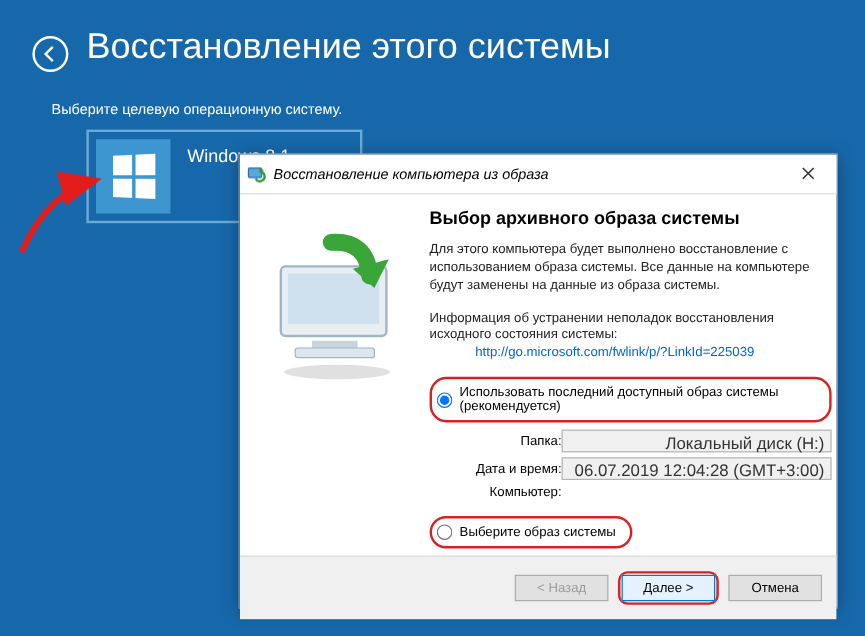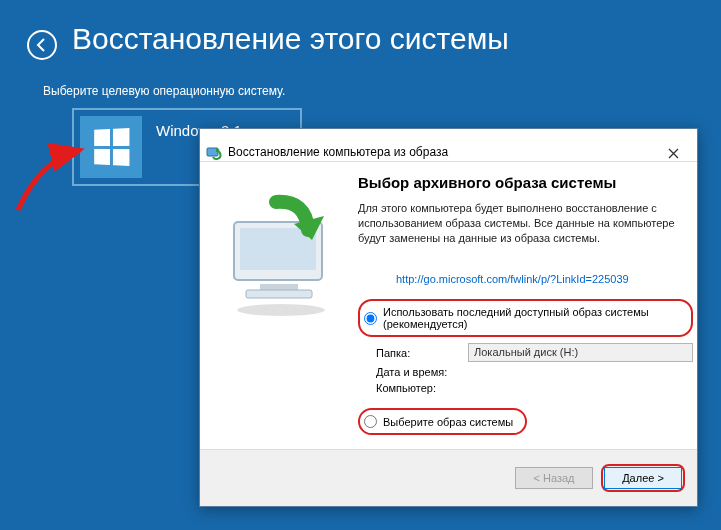--- a/index.html
+++ b/index.html
@@ -47,43 +47,44 @@
   .dialog {
     position: absolute; left: 199px; top: 128px;
     width: 499px; height: 379px;
     background: #fff;
     border: 1px solid #5a7ca0;
     box-shadow: 0 3px 14px rgba(0,0,0,.35);
     display: flex; flex-direction: column;
     font-size: 11px; color: #000;
   }
   .titlebar {
-    height: 28px; display: flex; align-items: flex-start;
+    height: 28px; display: flex; align-items: center;
     padding: 16px 6px; border-bottom: 1px solid #ddd;
     background: #fff;
+    font-style: italic;
   }
   .titlebar .ticon { width: 16px; height: 16px; margin-right: 6px; }
   .titlebar .ttxt { flex: 1; font-size: 12px; }
   .titlebar .close { width: 36px; text-align: center; font-size: 15px; cursor: pointer; color: #333; }
   .dlg-body { flex: 1; display: flex; padding: 12px 4px 6px 10px; gap: 6px; }
   .left-illust { width: 142px; display: flex; align-items: flex-start; justify-content: center; padding-top: 18px; }
   .right-col { flex: 1; display: flex; flex-direction: column; }
   .heading { font-size: 15px; font-weight: 600; margin-bottom: 10px; }
   .para { font-size: 11px; line-height: 1.35; margin-bottom: 12px; color: #222; }
   .link { color: #0066cc; text-decoration: none; margin-left: 38px; }
 
   .radio-row { display: flex; align-items: center; gap: 6px; padding: 3px 2px; }
   .radio-row input { margin: 0; }
   .radio-row label { font-size: 11px; cursor: pointer; }
   .hl { border: 2.5px solid #d62222; border-radius: 14px; padding: 2px 10px 2px 2px; display: inline-flex; }
 
-  .fields { margin: 6px 0 10px 18px; }
+  .fields { margin: 6px 0 10px 18px; text-align: right; }
   .frow { display: flex; align-items: center; margin-bottom: 4px; }
   .frow .flabel { width: 92px; font-size: 11px; }
-  .frow .fval { flex: 1; height: 19px; border: 1px solid #b5b5b5; background: #f0f0f0; padding: 2px 5px; font-size: 11px; color: #333; }
+  .frow .fval { flex: 1; height: 19px; border: 1px solid #b5b5b5; background: #f0f0f0; padding: 2px 5px; font-size: 14px; color: #333; }
 
   .btnbar {
     height: 57px; background: #f0f0f0; border-top: 1px solid #ddd;
     display: flex; align-items: center; justify-content: flex-end;
     padding: 12px 12px; gap: 8px;
   }
   .btn {
     min-width: 78px; height: 22px; font-size: 11px;
     background: #e1e1e1; border: 1px solid #adadad;
     cursor: pointer; padding: 0 10px;
@@ -149,52 +150,54 @@
         <path d="M60 10 Q90 8 92 38" stroke="#3aa63a" stroke-width="14" fill="none" stroke-linecap="round"></path>
         <path d="M78 32 L96 48 L108 24 Z" fill="#3aa63a"></path>
         <ellipse cx="65" cy="118" rx="44" ry="6" fill="rgba(0,0,0,.12)"></ellipse>
       </svg>
     </div>
 
     <div class="right-col">
       <div class="heading">Выбор архивного образа системы</div>
       <div class="para">Для этого компьютера будет выполнено восстановление с использованием образа системы. Все данные на компьютере будут заменены на данные из образа системы.</div>
       <div class="para">
-        <br>
+        <span>Информация об устранении неполадок восстановления исходного состояния системы:</span><br>
         <a class="link" href="#">http://go.microsoft.com/fwlink/p/?LinkId=225039</a>
       </div>
 
       <div class="hl">
         <div class="radio-row">
           <input type="radio" name="img" checked="" style="">
           <label>Использовать последний доступный образ системы (рекомендуется)</label>
         </div>
       </div>
 
       <div class="fields">
         <div class="frow">
           <div class="flabel">Папка:</div>
           <div class="fval">Локальный диск (H:)</div>
         </div>
         <div class="frow">
           <div class="flabel">Дата и время:</div>
+          <div class="fval">06.07.2019 12:04:28 (GMT+3:00)</div>
         </div>
         <div class="frow">
           <div class="flabel">Компьютер:</div>
         </div>
       </div>
 
       <div class="hl" style="align-self:flex-start">
         <div class="radio-row">
           <input type="radio" name="img" style="">
           <label>Выберите образ системы</label>
         </div>
       </div>
     </div>
   </div>
 
   <div class="btnbar">
     <button class="btn disabled" disabled="">&lt; Назад</button>
     <span class="hl-btn">
       <button class="btn primary">Далее &gt;</button>
     </span>
+    <button class="btn">Отмена</button>
   </div>
 </div>
 
 </body></html>

